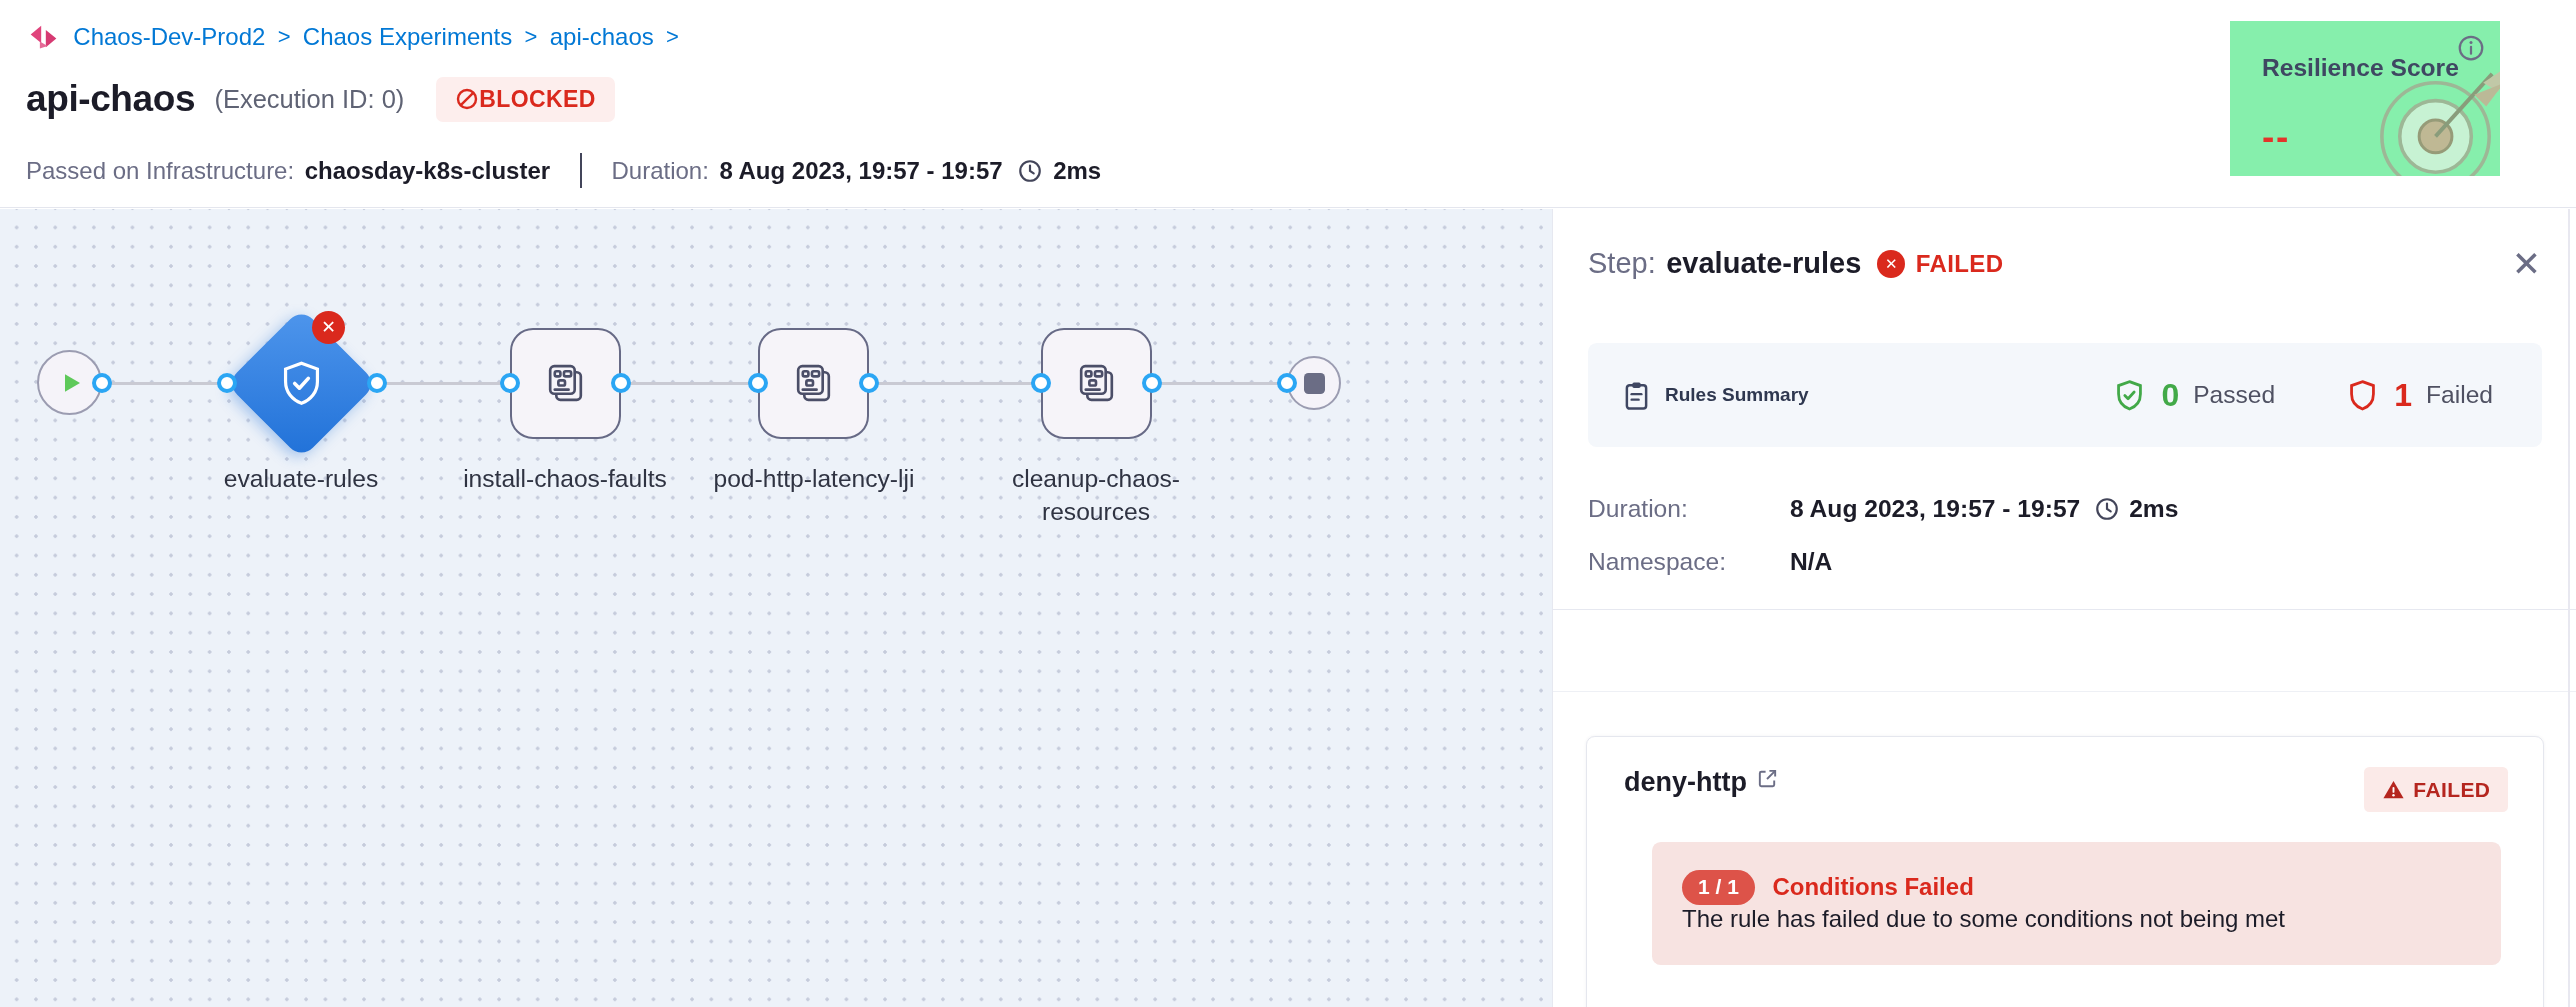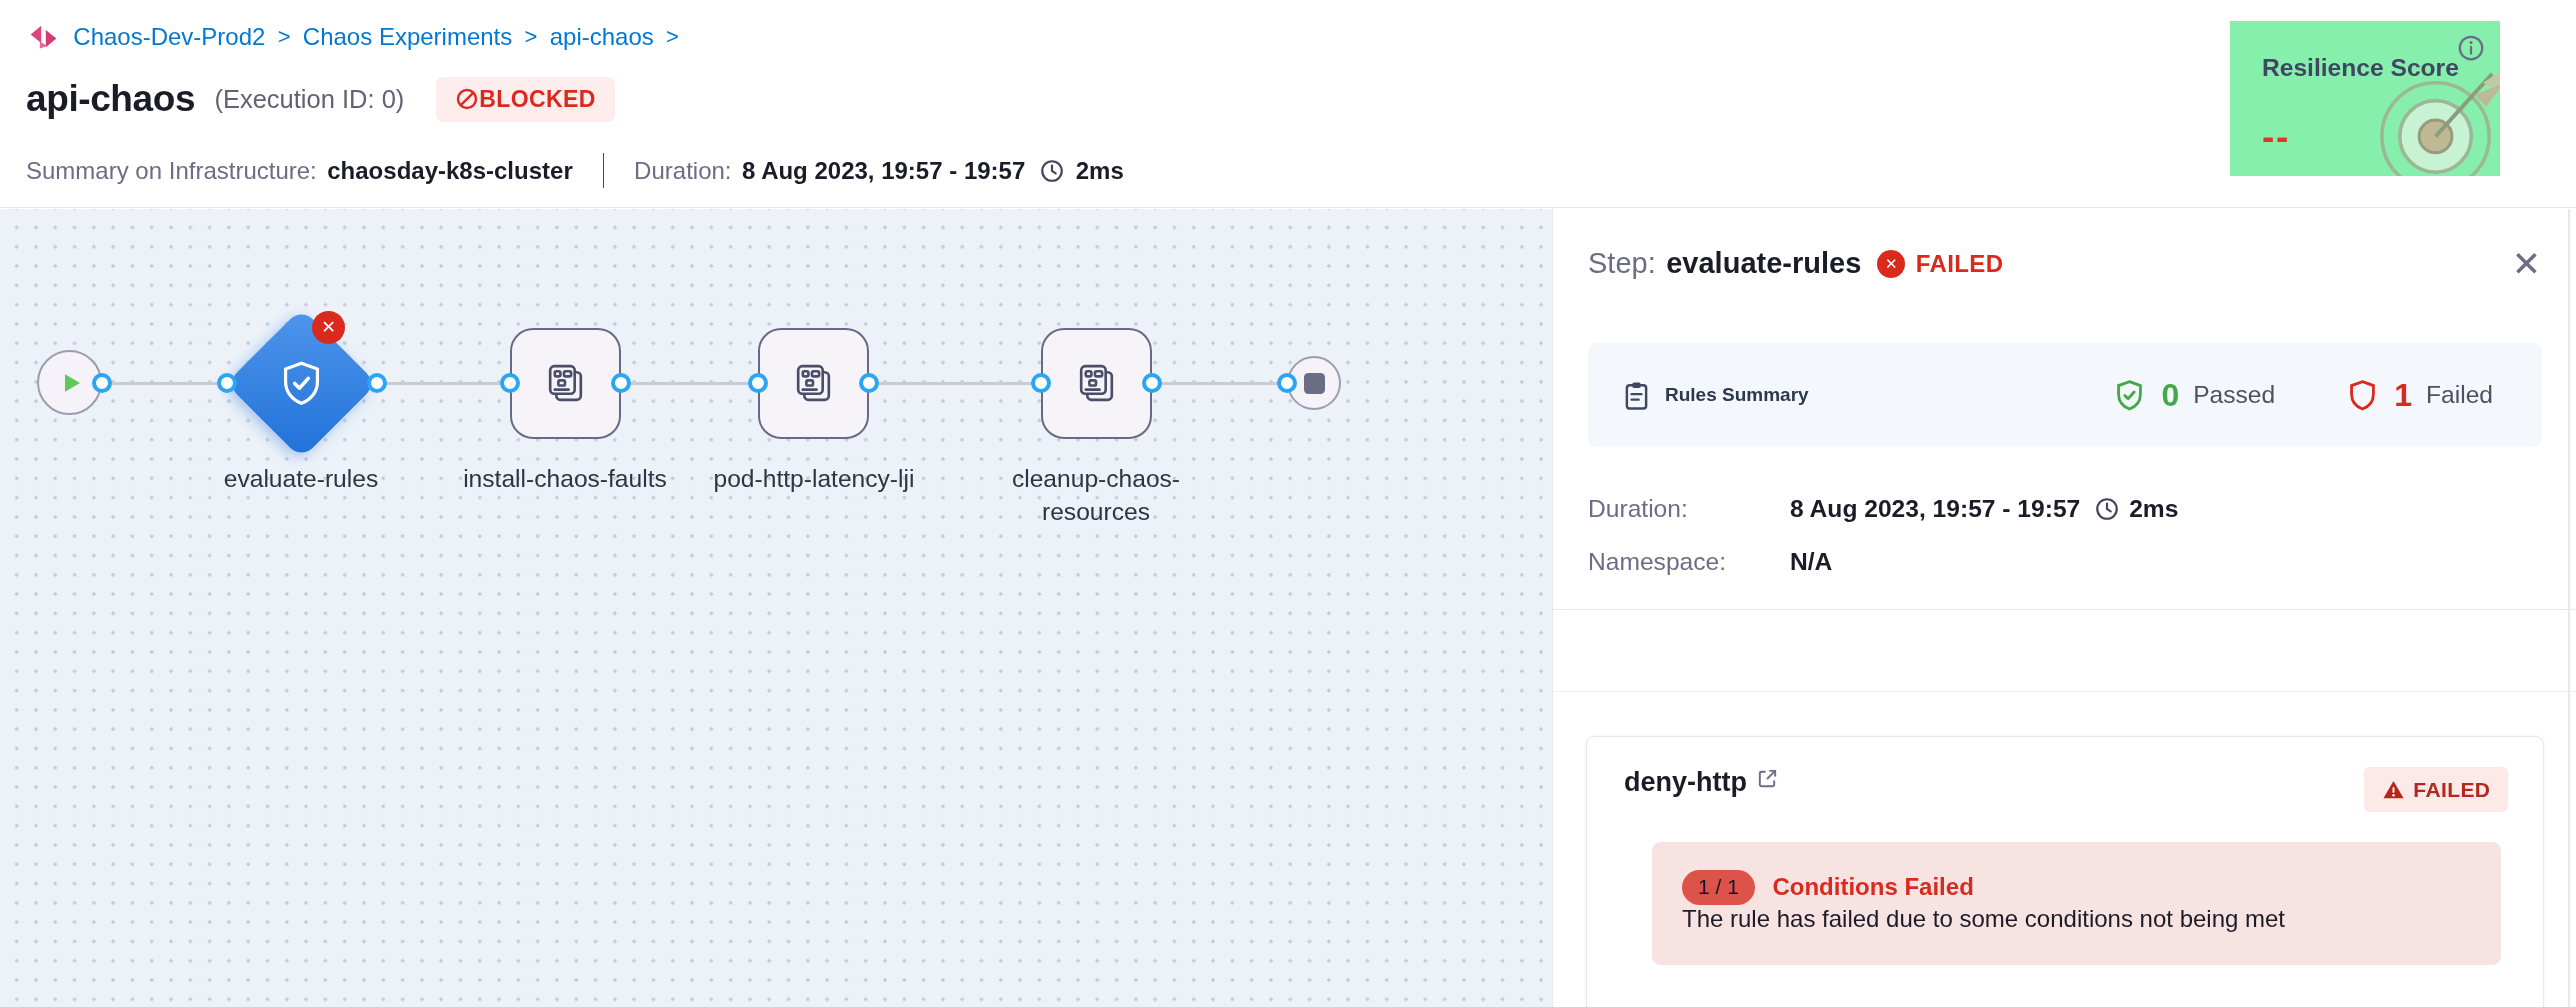--- a/index.html
+++ b/index.html
@@ -84,21 +84,21 @@
 
   .rule-card { position:absolute; left:33px; top:527px; width:958px; height:492px; background:#fff;
                border:0.9px solid #e5e7ee; border-radius:8.8px; box-shadow:0 0.9px 3.5px rgba(40,41,61,0.06); overflow:hidden; }
   .rule-head { display:flex; align-items:flex-start; padding:30px 35px 0 37px; }
   .rule-name-wrap { display:flex; align-items:flex-start; gap:8.8px; cursor:pointer; }
   .rule-name { font-size:27px; font-weight:bold; color:#1c1c28; }
   .rule-badge { margin-left:auto; display:inline-flex; align-items:center; gap:8.8px; background:#fbeae8; color:#b5261f;
                 font-size:21px; font-weight:bold; letter-spacing:0.4px; padding:10.5px 17.6px; border-radius:5.3px; }
   .alert-box { margin:30px 42px 0 65px; background:#f7e3e1; border-radius:8.8px; padding:28px 30px 32px 30px; }
   .alert-title-row { display:flex; align-items:center; gap:17.6px; }
-  .pill { background:#dd5349; color:#0f172a; font-size:21px; font-weight:normal; padding:5.3px 16px; border-radius:19.3px; }
+  .pill { background:#dd5349; color:#ffffff; font-size:21px; font-weight:bold; padding:5.3px 16px; border-radius:19.3px; }
   .alert-title { font-size:24px; font-weight:bold; color:#da291d; }
   .alert-msg { font-size:24px; color:#1c1c28; }
 
   .scroll-track { position:absolute; right:6.2px; top:0; width:1.8px; height:799px; background:#e8e8f0; }
   svg { display:block; }
 </style>
 </head>
 <body>
 
 <div class="app">
@@ -128,21 +128,21 @@
           <svg width="24" height="24" viewBox="0 0 24 24" fill="none" stroke="#da291d" stroke-width="2.4">
             <circle cx="12" cy="12" r="9"></circle>
               <line x1="5.8" y1="18.2" x2="18.2" y2="5.8"></line>
           </svg>
         </span>
         <span>BLOCKED</span>
       </span>
     </div>
 
     <div class="sub-row">
-      <span class="sub-label">Summary on Infrastructure:</span>
+      <span class="sub-label">Passed on Infrastructure:</span>
       <span class="sub-value">chaosday-k8s-cluster</span>
       <span class="vsep"></span>
       <span class="sub-label">Duration:</span>
       <span class="sub-value">8 Aug 2023, 19:57 - 19:57</span>
       <span style="margin-left:3.5px;">
         <svg width="26" height="26" viewBox="0 0 24 24" fill="none" stroke="#43455a" stroke-width="2">
           <circle cx="12" cy="12" r="9"></circle>
             <path d="M12 7v5l3.4 2.2" stroke-linecap="round"></path>
         </svg>
       </span>

